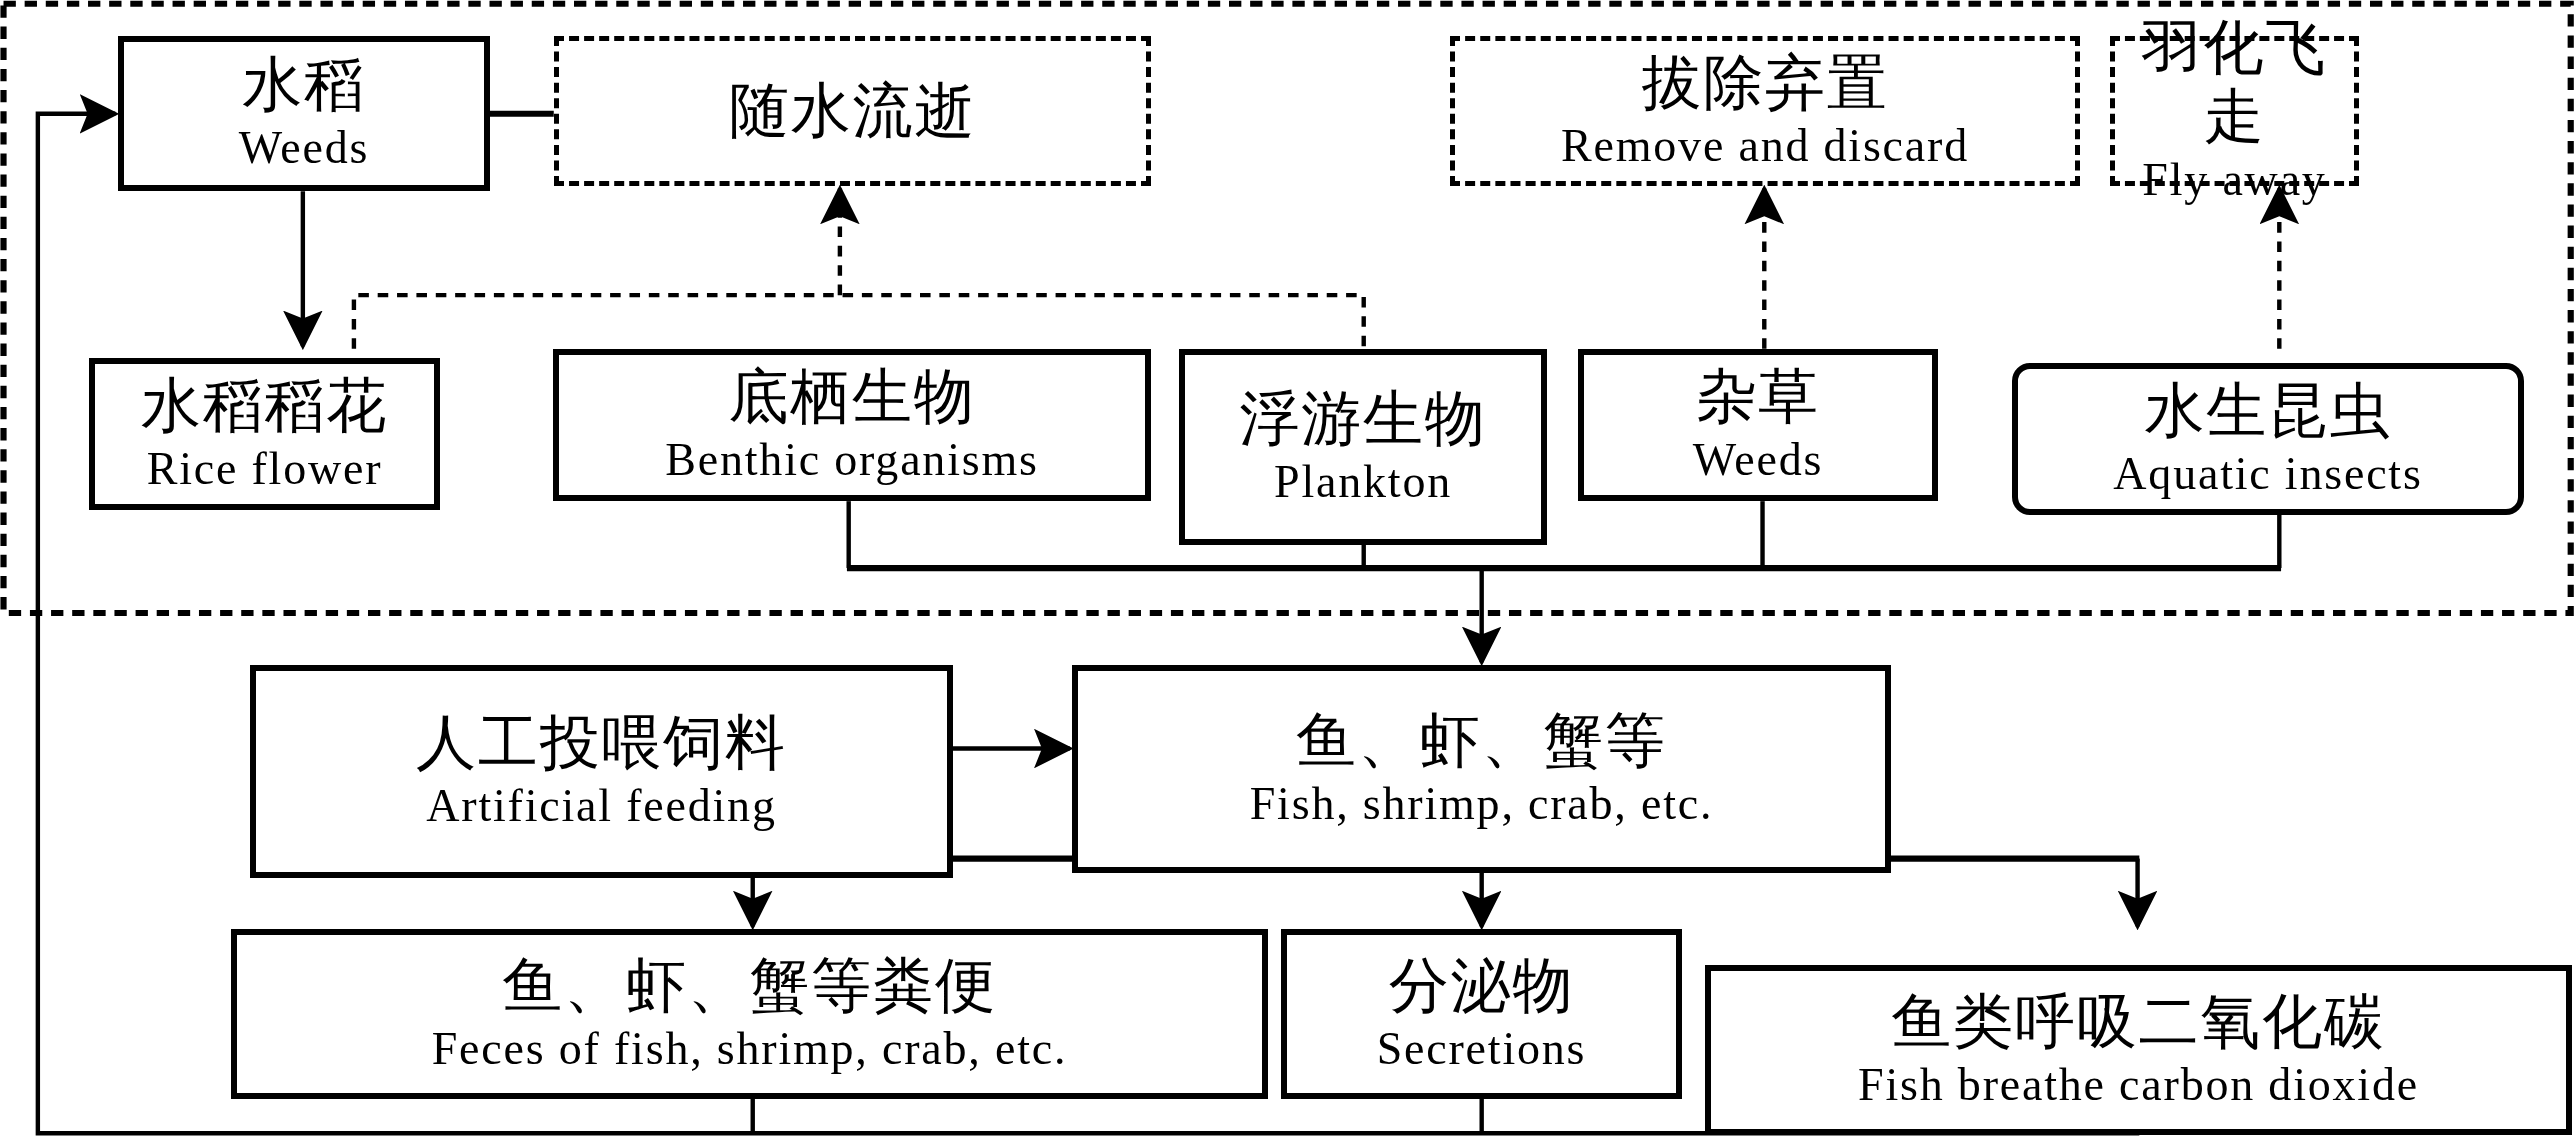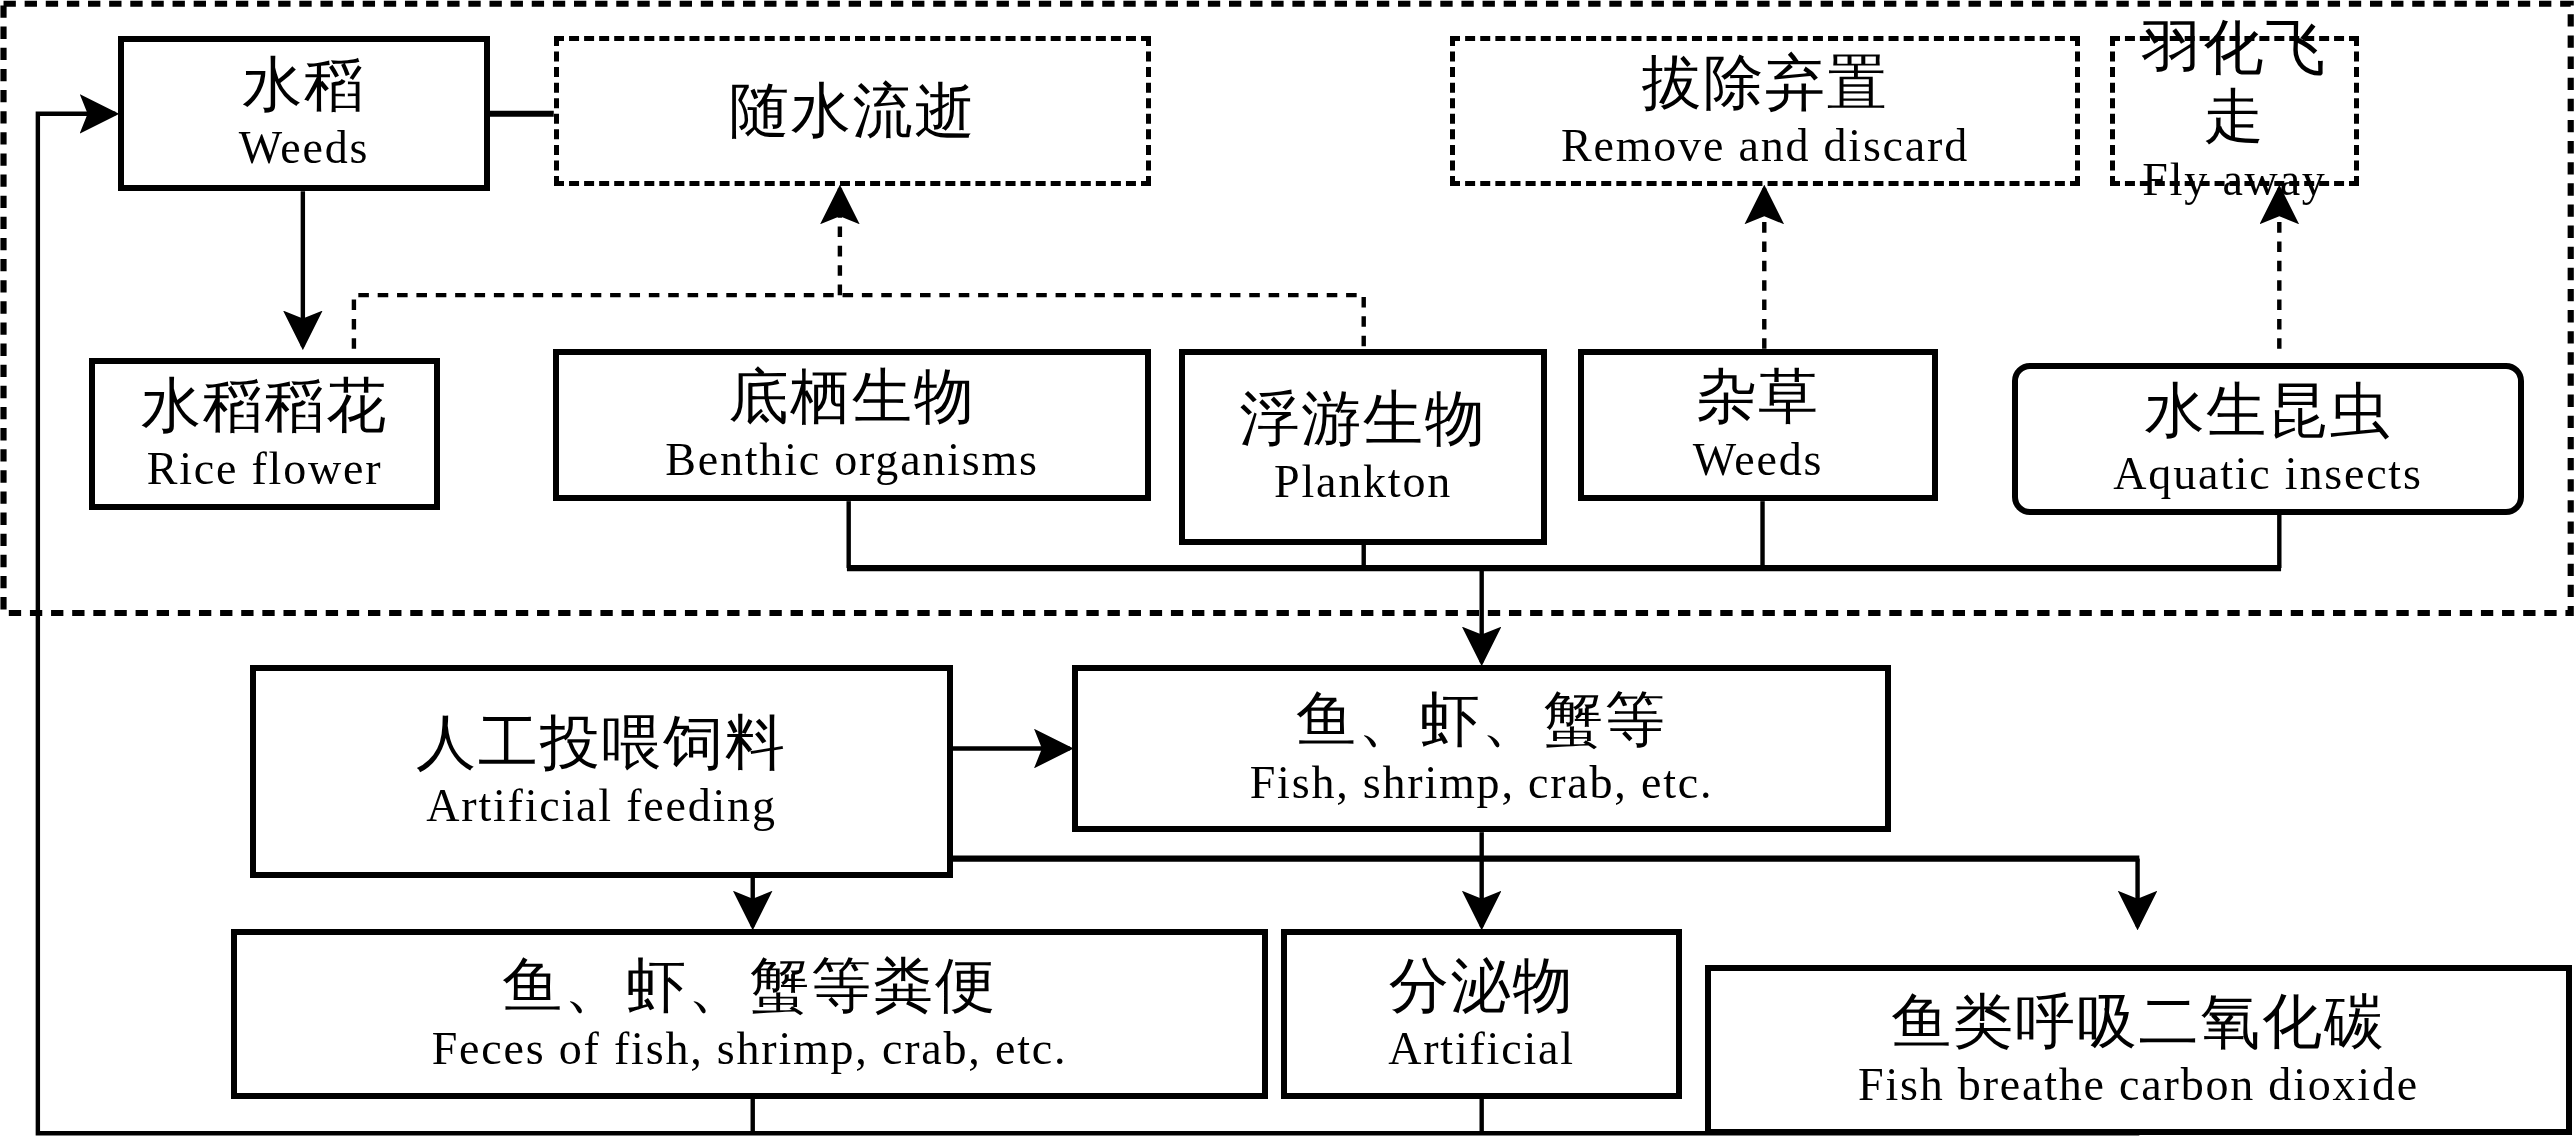--- a/index.html
+++ b/index.html
@@ -95,30 +95,30 @@
 </div>
 <div class="box" style="left:2012px; top:363px; width:512px; height:152px;border-radius:18px;">
   <div class="zh">水生昆虫</div>
   <div class="en">Aquatic insects</div>
 </div>
 
 <div class="box" style="left:222px; top:665px; width:703px; height:213px;margin-left:28px;">
   <div class="zh">人工投喂饲料</div>
   <div class="en">Artificial feeding</div>
 </div>
-<div class="box" style="left:1072px; top:665px; width:819px; height:167px;">
+<div class="box" style="left:1072px; top:665px; width:819px; height:208px;">
   <div class="zh">鱼、虾、蟹等</div>
   <div class="en">Fish, shrimp, crab, etc.</div>
 </div>
 
 <div class="box" style="left:231px; top:929px; width:1037px; height:170px;">
   <div class="zh">鱼、虾、蟹等粪便</div>
   <div class="en">Feces of fish, shrimp, crab, etc.</div>
 </div>
 <div class="box" style="left:1281px; top:929px; width:401px; height:170px;">
   <div class="zh">分泌物</div>
-  <div class="en">Artificial</div>
+  <div class="en">Secretions</div>
 </div>
 <div class="box" style="left:1705px; top:929px; width:867px; height:170px;margin-top:36px;">
   <div class="zh">鱼类呼吸二氧化碳</div>
   <div class="en">Fish breathe carbon dioxide</div>
 </div>
 
 
 </body></html>

